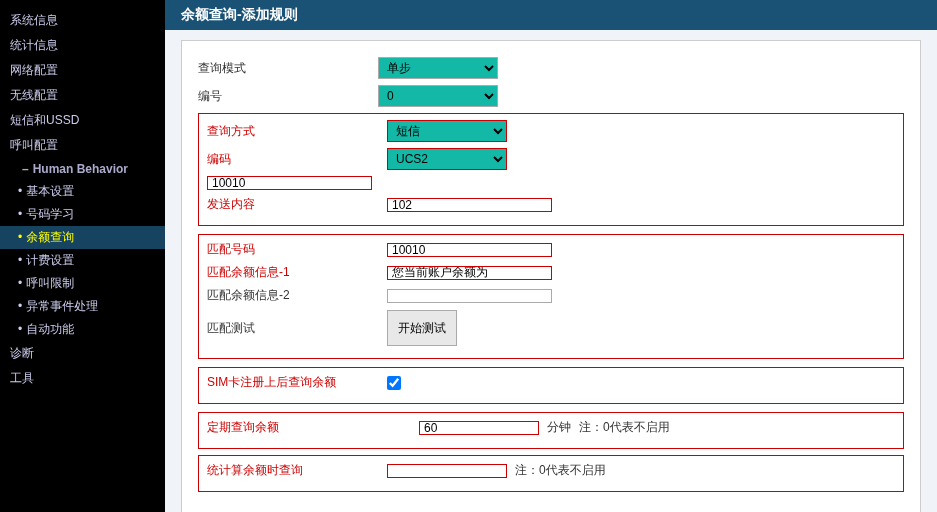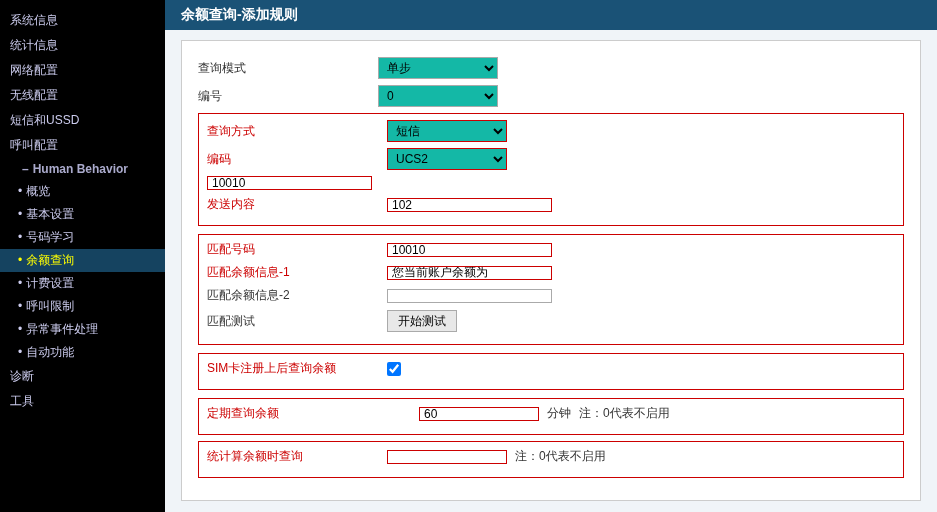--- a/index.html
+++ b/index.html
@@ -90,21 +90,21 @@
       margin-left: 8px;
       color: #333;
       font-size: 12px;
     }
     .test-button {
       font-size: 12px;
       padding: 2px 10px;
       background: #e8e8e8;
       border: 1px solid #aaa;
       cursor: pointer;
-      height: 22px;
+      height: 36px;
     }
     .form-checkbox {
       width: 14px;
       height: 14px;
     }
   </style>
 </head>
 <body>
 
 <div id="sidebar">
@@ -121,23 +121,20 @@
     <span>无线配置</span>
   </div>
   <div class="sidebar-section">
     <span>短信和USSD</span>
   </div>
   <div class="sidebar-section">
     <span>呼叫配置</span>
   </div>
   <div class="sidebar-group-title">
     <span style="margin-right:4px">–</span><span>Human Behavior</span>
-  </div>
-  <div class="sidebar-bullet">
-    <span class="bullet-prefix">•</span><span>概览</span>
   </div>
   <div class="sidebar-bullet">
     <span class="bullet-prefix">•</span><span>基本设置</span>
   </div>
   <div class="sidebar-bullet">
     <span class="bullet-prefix">•</span><span>号码学习</span>
   </div>
   <div class="sidebar-bullet active">
     <span class="bullet-prefix">•</span><span>余额查询</span>
   </div>

